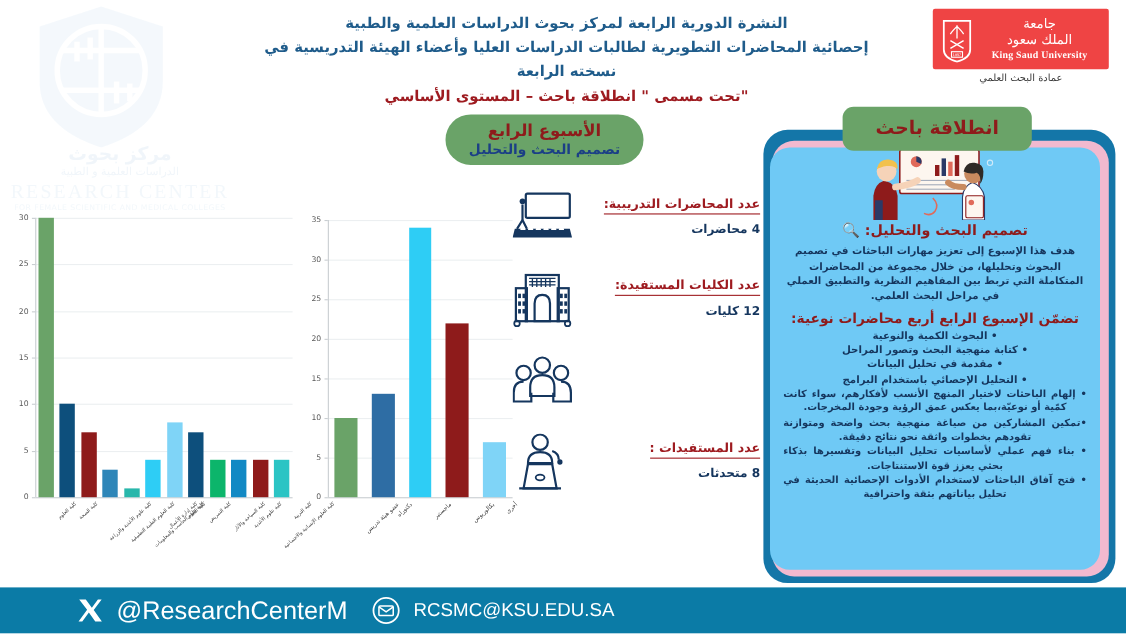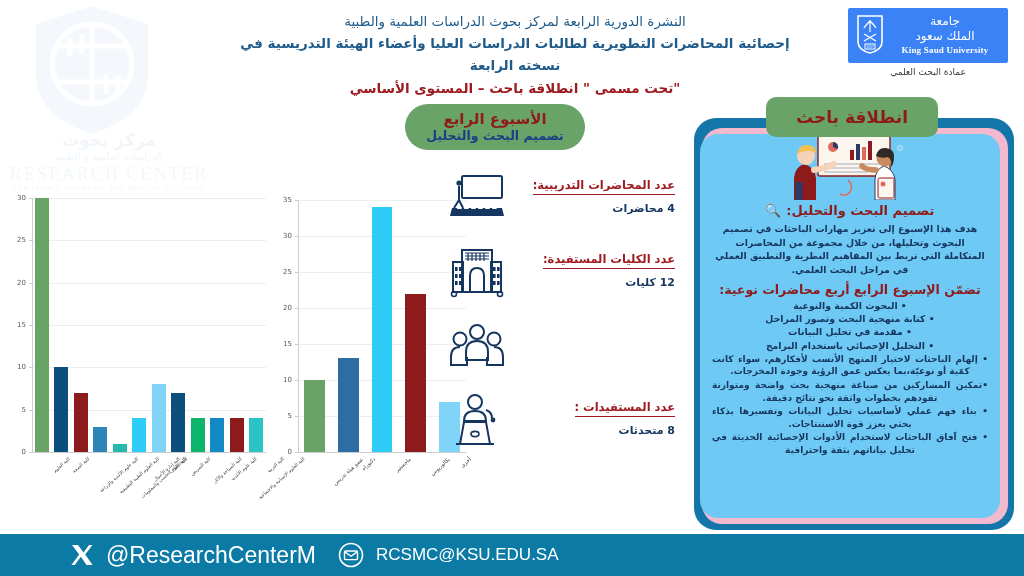--- a/index.html
+++ b/index.html
@@ -18,28 +18,28 @@
            font-size:17px; color:#cfe0ef; font-weight:bold; letter-spacing:.5px;}
   .wm-t2 { position:absolute; top:147px; left:0; width:210px; text-align:center;
            font-size:10px; color:#cfe0ef; }
   .wm-t3 { position:absolute; top:160px; left:0; width:210px; text-align:center;
            font-size:18px; color:#d6e6f2; letter-spacing:2px; font-family:"Liberation Serif", serif;}
   .wm-t4 { position:absolute; top:181px; left:0; width:210px; text-align:center;
            font-size:7px; color:#d6e6f2; letter-spacing:.4px; }
 
   
   .head { position:absolute; top:10px; left:225px; width:580px; text-align:center; }
-  .head .l1 { font-size:13.5px; color:#1f5c8b; font-weight:normal; line-height:22px; }
+  .head .l1 { font-size:13.5px; color:#1f5c8b; font-weight:bold; line-height:22px; }
   .head .l2 { font-size:13.5px; color:#1f5c8b; font-weight:bold; line-height:22px; }
   .head .l3 { font-size:13.5px; color:#9e1b20; font-weight:bold; line-height:24px; }
 
   
   .ksu { position:absolute; top:8px; left:848px; width:160px; }
-  .ksu-box { background:#3b82f6; border-radius:2px; padding:6px 8px; display:flex;
-             align-items:flex-start; justify-content:space-between; gap:6px; }
+  .ksu-box { background:#ef4444; border-radius:2px; padding:6px 8px; display:flex;
+             align-items:flex-end; justify-content:space-between; gap:6px; }
   .ksu-words { text-align:center; flex:1; }
   .ksu-ar1 { color:#fff; font-size:12px; letter-spacing:3px; line-height:15px; }
   .ksu-ar2 { color:#fff; font-size:12px; letter-spacing:1px; line-height:15px; }
   .ksu-en  { color:#fff; font-size:9px; font-weight:bold; line-height:13px;
              font-family:"Liberation Serif", serif; letter-spacing:.2px; }
   .ksu-emblem { width:28px; height:40px; flex:none; }
   .ksu-sub { text-align:center; font-size:9px; color:#3a3a3a; margin-top:4px; }
 
   
   .weekpill { position:absolute; left:405px; top:104px; width:180px; height:46px;
@@ -53,21 +53,21 @@
   .axis-label { position:absolute; font-size:7px; color:#5a5a5a; text-align:left; }
   .gridline { position:absolute; height:1px; background:#eceff1; }
   .bar { position:absolute; bottom:0; }
   .xlab { position:absolute; font-size:4.6px; color:#3c3c3c; white-space:nowrap;
           transform-origin: right top; transform: rotate(-42deg); direction:rtl; }
   .xlab2 { position:absolute; font-size:5.4px; color:#3c3c3c; white-space:nowrap;
           transform-origin: right top; transform: rotate(-42deg); direction:rtl; }
   .axisline { position:absolute; background:#c9ced1; }
 
   
-  .stats { position:absolute; left:450px; top:172px; width:225px; }
+  .stats { position:absolute; left:466px; top:172px; width:225px; }
   .statrow { position:relative; height:65px; margin-bottom:9px; display:flex;
              align-items:flex-start; justify-content:flex-start; gap:8px; flex-direction:row-reverse;}
   .stat-ico { width:54px; height:52px; flex:none; display:flex; align-items:center; justify-content:center;}
   .stat-txt { flex:1; text-align:right; padding-top:2px; }
   .stat-title { font-size:11.5px; color:#9e1b20; font-weight:bold;
                 border-bottom:1px solid #9e1b20; display:inline-block; line-height:16px; padding-bottom:1px;}
   .stat-val { font-size:11px; color:#15365e; font-weight:bold; margin-top:7px; }
 
   
   .rpanel { position:absolute; left:694px; top:118px; width:320px; height:412px;

